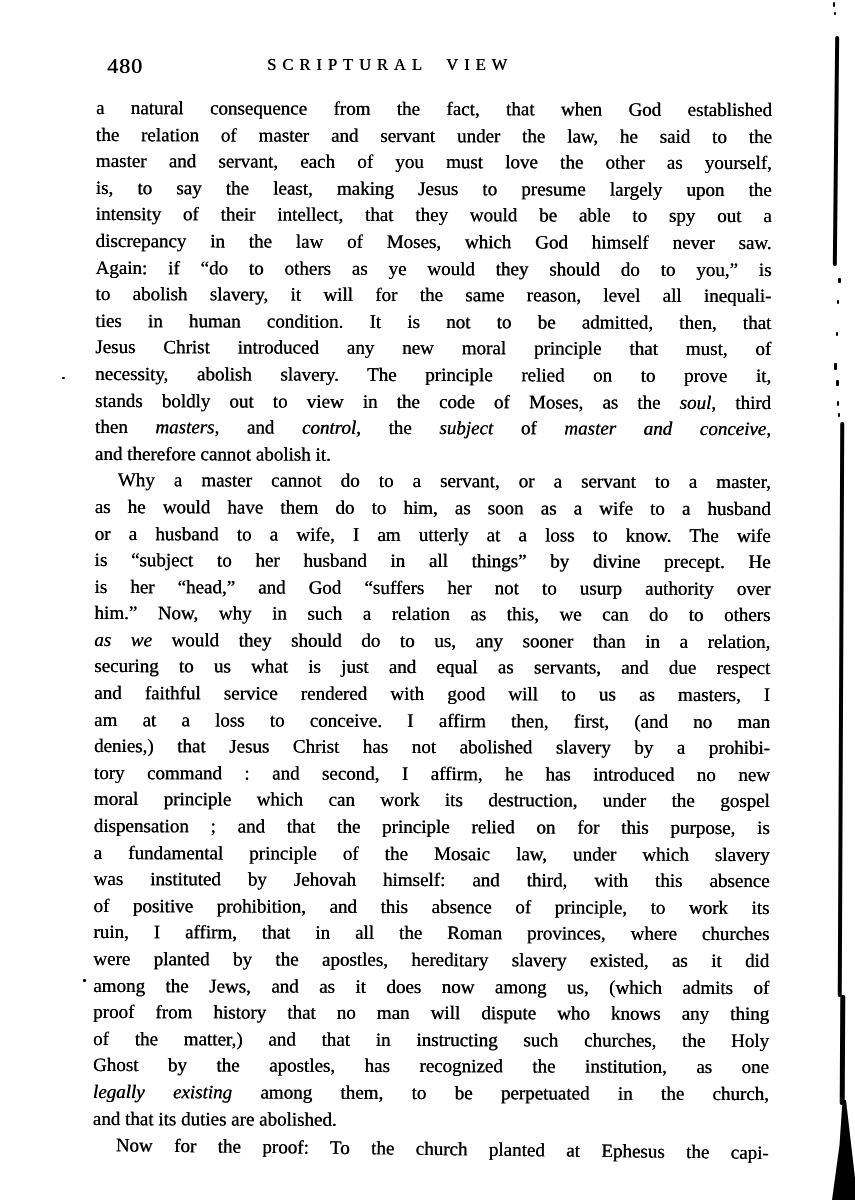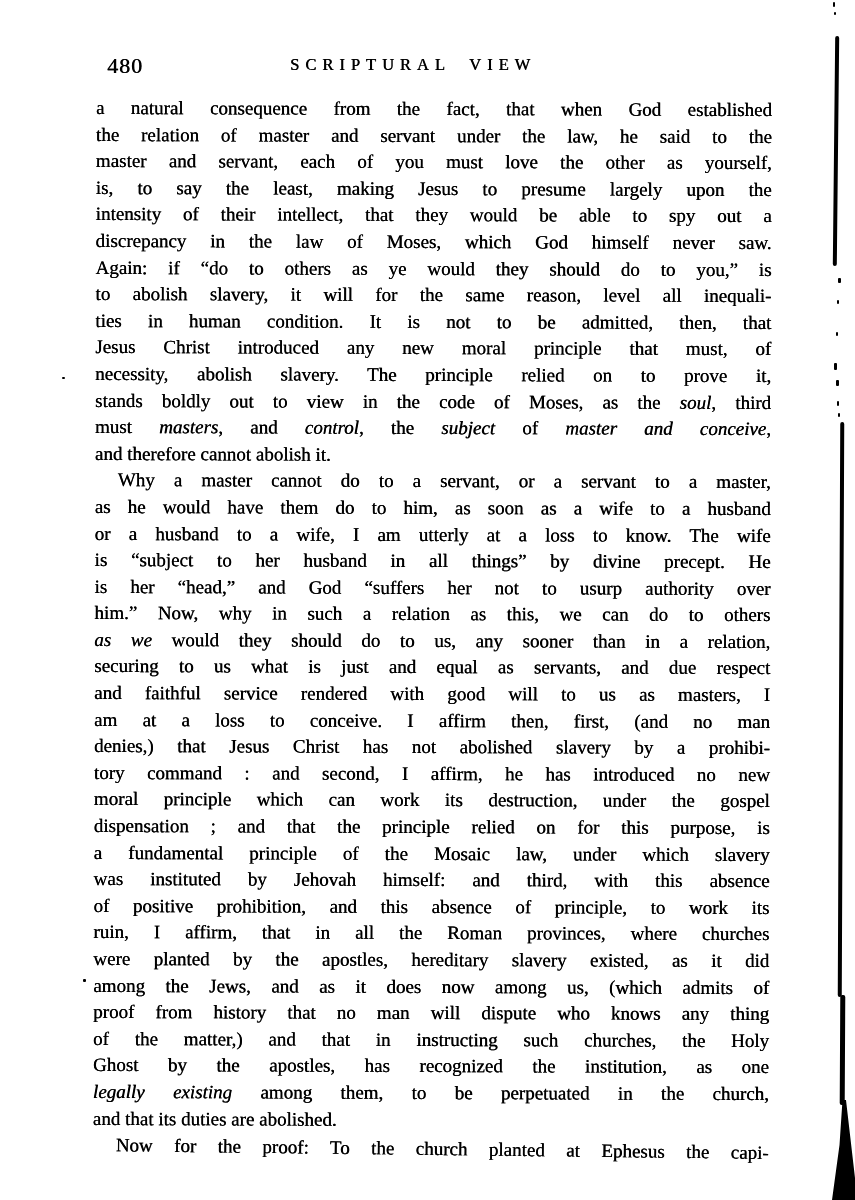--- a/index.html
+++ b/index.html
@@ -25,21 +25,20 @@
     position: absolute; left: 12px; top: 3px;
     font-size: 22px; letter-spacing: 1px;
     text-shadow: 0.4px 0 0 currentColor;
   }
   .header-title {
     position: absolute; left: 172px; top: 5px;
     font-size: 16.5px;
     letter-spacing: 6px;
     word-spacing: 9px;
     text-shadow: 0.5px 0 0 currentColor;
-    margin-left: 23px;
   }
 
   
   .text-block {
     position: absolute;
     left: 96px; top: 95px; width: 676px;
     font-size: 19px;
     line-height: 26.6px;
     transform: rotate(0.18deg);
     transform-origin: 0 0;
@@ -92,21 +91,21 @@
       <div class="tline"><span>master and servant, each of you must love the other as yourself,</span></div>
       <div class="tline"><span>is, to say the least, making Jesus to presume largely upon the</span></div>
       <div class="tline"><span>intensity of their intellect, that they would be able to spy out a</span></div>
       <div class="tline"><span>discrepancy in the law of Moses, which God himself never saw.</span></div>
       <div class="tline"><span>Again: if “do to others as ye would they should do to you,” is</span></div>
       <div class="tline"><span>to abolish slavery, it will for the same reason, level all inequali-</span></div>
       <div class="tline"><span>ties in human condition.  It is not to be admitted, then, that</span></div>
       <div class="tline"><span>Jesus Christ introduced any new moral principle that must, of</span></div>
       <div class="tline"><span>necessity, abolish slavery.  The principle relied on to prove it,</span></div>
       <div class="tline"><span>stands boldly out to view in the code of Moses, as the </span><span class="it">soul</span><span>, third</span></div>
-      <div class="tline"><span>must </span><span class="it">masters</span><span>, and </span><span class="it">control</span><span>, the </span><span class="it">subject</span><span> of </span><span class="it">master and conceive</span><span>,</span></div>
+      <div class="tline"><span>then </span><span class="it">masters</span><span>, and </span><span class="it">control</span><span>, the </span><span class="it">subject</span><span> of </span><span class="it">master and conceive</span><span>,</span></div>
       <div class="tline end"><span>and therefore cannot abolish it.</span></div>
       <div class="tline ind"><span>Why a master cannot do to a servant, or a servant to a master,</span></div>
       <div class="tline"><span>as he would have them do to him, as soon as a wife to a husband</span></div>
       <div class="tline"><span>or a husband to a wife, I am utterly at a loss to know.  The wife</span></div>
       <div class="tline"><span>is “subject to her husband in all things” by divine precept.  He</span></div>
       <div class="tline"><span>is her “head,” and God “suffers her not to usurp authority over</span></div>
       <div class="tline"><span>him.”  Now, why in such a relation as this, we can do to others</span></div>
       <div class="tline"><span class="it">as we</span><span> would they should do to us, any sooner than in a relation,</span></div>
       <div class="tline"><span>securing to us what is just and equal as servants, and due respect</span></div>
       <div class="tline"><span>and faithful service rendered with good will to us as masters, I</span></div>

